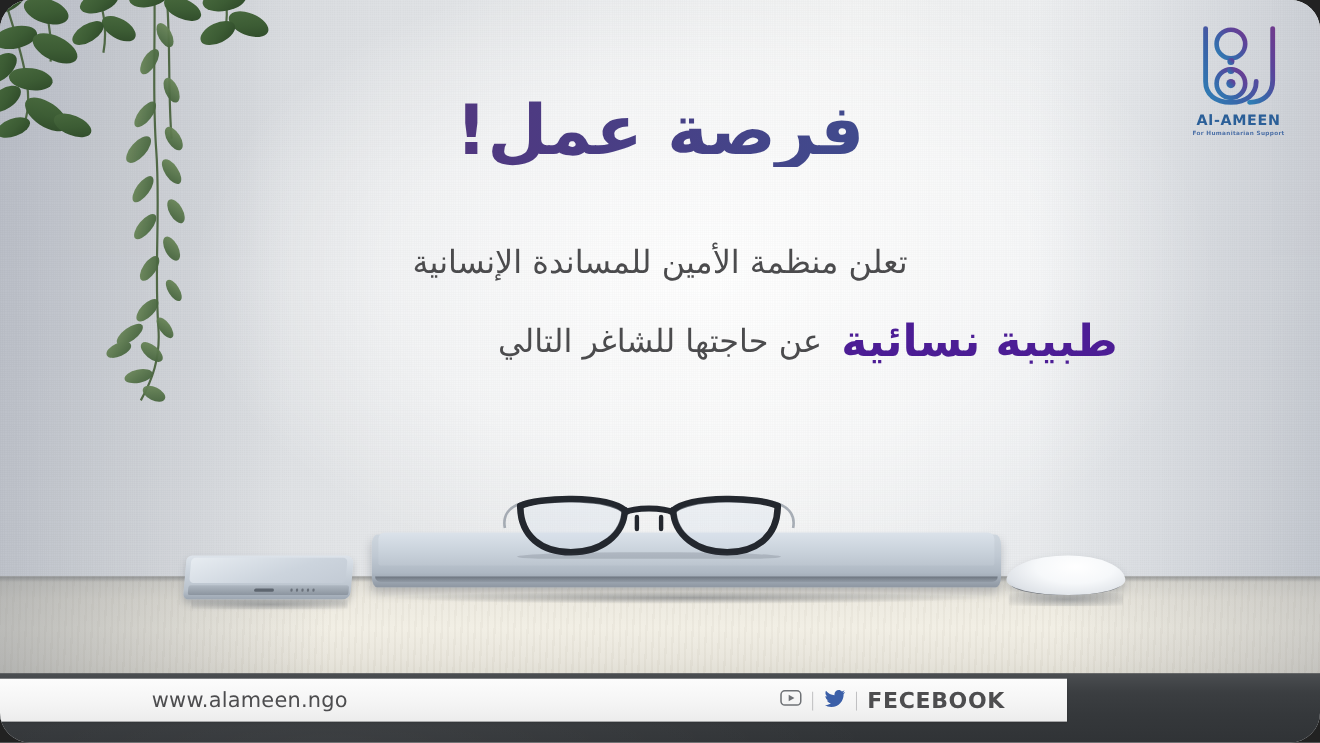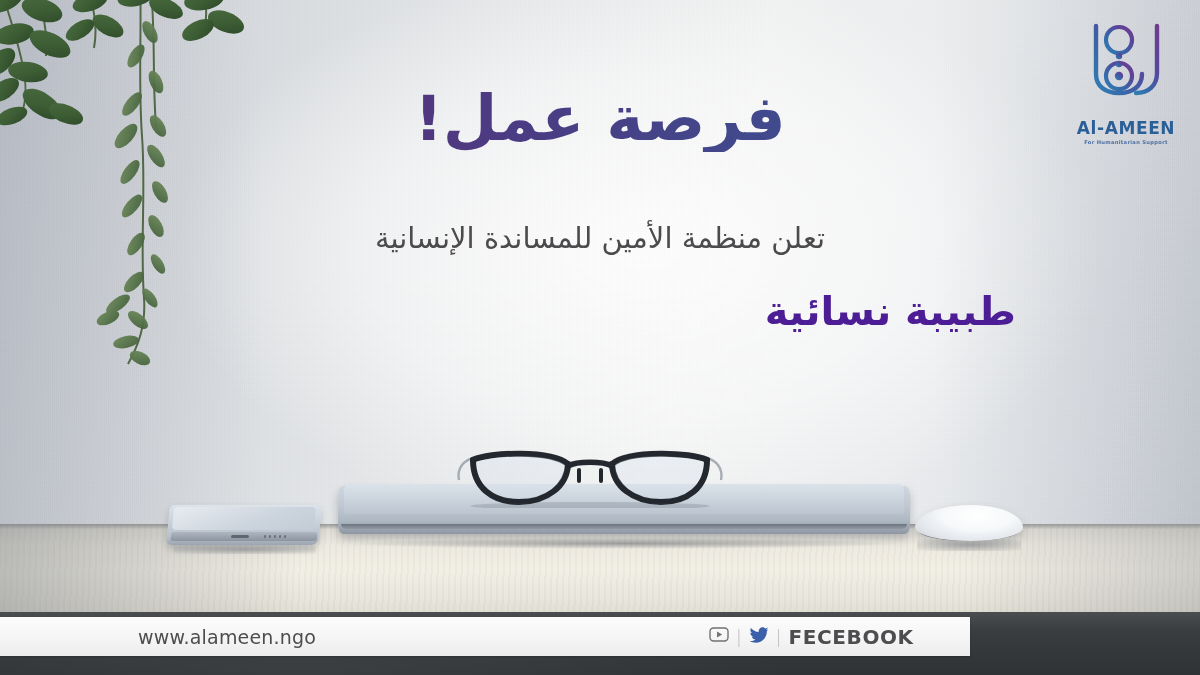--- a/index.html
+++ b/index.html
@@ -7,20 +7,21 @@
     padding: 0;
     background: #222;
   }
   .poster {
     position: relative;
     width: 1200px;
     height: 675px;
     overflow: hidden;
     font-family: "DejaVu Sans", "Liberation Sans", sans-serif;
     background: #eef0f2;
+    border-radius: 27px;
   }
 
   
   .wall {
     position: absolute;
     left: 0; top: 0;
     width: 1200px;
     height: 530px;
     background:
       radial-gradient(ellipse 620px 380px at 640px 250px, rgba(255,255,255,0.95) 0%, rgba(255,255,255,0.55) 45%, rgba(255,255,255,0) 75%),
@@ -196,22 +197,22 @@
   }
 
   
   .logo {
     position: absolute;
     right: 22px; top: 18px;
     width: 104px; height: 112px;
     text-align: center;
   }
   .logo-name {
-    margin-top: 16px;
-    font-size: 17px;
+    margin-top: 1px;
+    font-size: 13px;
     font-weight: bold;
     letter-spacing: 0.6px;
     color: #2b5f98;
   }
   .logo-tag {
     font-size: 5.2px;
     letter-spacing: 0.3px;
     color: #4b6fa6;
     font-weight: bold;
     margin-top: 1px;
@@ -391,20 +392,21 @@
         <path d="M160,25 C174,13 232,15 248,22 C248,46 230,58 206,58 C180,58 160,45 160,25 Z"></path>
       </g>
       <ellipse cx="135" cy="66" rx="120" ry="4" fill="rgba(60,66,76,0.18)"></ellipse>
     </svg>
   </div>
 
   <div class="headline">فرصة عمل!</div>
 
   <div class="subline">
     <span class="ln">تعلن منظمة الأمين للمساندة الإنسانية</span>
+    <span class="ln">عن حاجتها للشاغر التالي</span>
   </div>
 
   <div class="jobtitle">طبيبة نسائية</div>
 
   <div class="logo">
     <svg width="104" height="80" viewBox="0 0 104 80">
       <defs>
         <linearGradient id="lg" x1="0" y1="1" x2="1" y2="0">
           <stop offset="0%" stop-color="#2f7fb5"></stop>
           <stop offset="38%" stop-color="#3a63a8"></stop>

